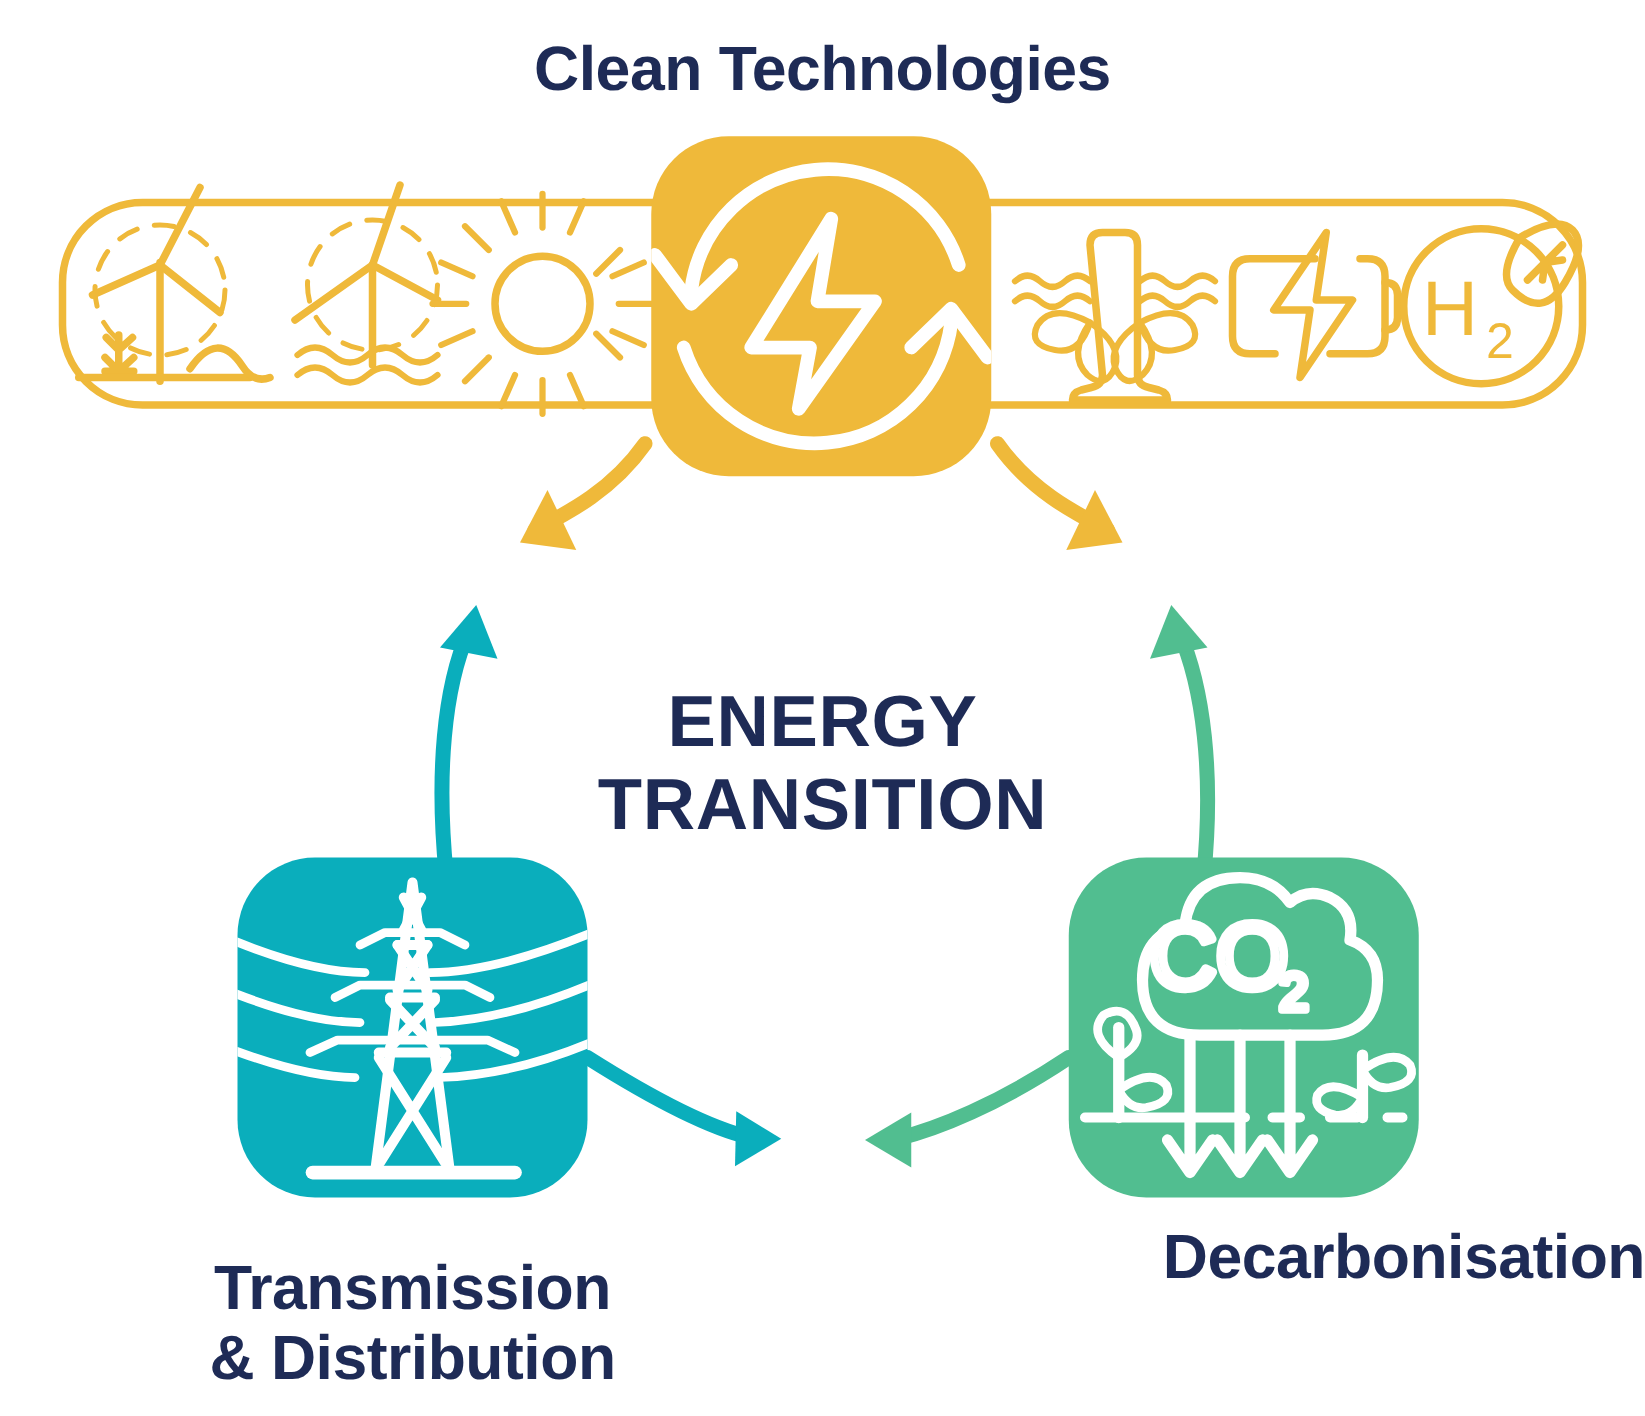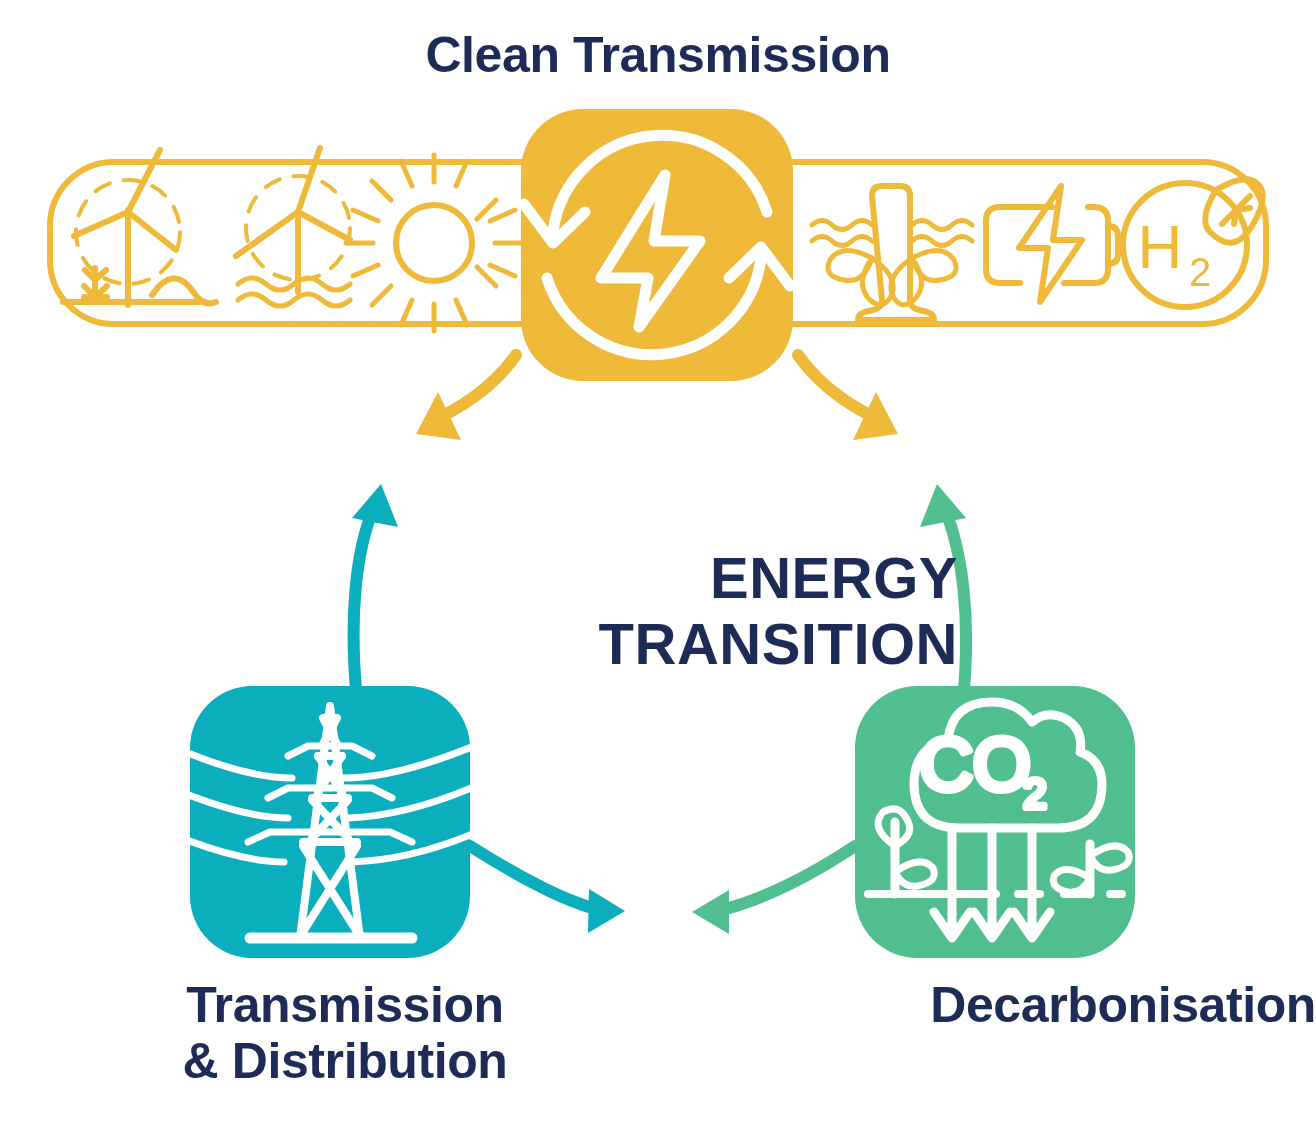--- a/index.html
+++ b/index.html
@@ -45,43 +45,41 @@
     width: 1316px;
     font-size: 50px;
   }
   #center-label {
     left: 358px;
     top: 545px;
     width: 600px;
     font-size: 58px;
     letter-spacing: 0.5px;
     line-height: 1.13;
-    text-align: right;
   }
   #label-transmission {
     left: 0px;
-    top: 977px;
+    top: 1002px;
     width: 660px;
     font-size: 50px;
-    margin-left: 15px;
   }
   #label-decarbonisation {
     left: 656px;
     top: 977px;
     width: 660px;
     font-size: 50px;
     text-align: right;
   }
 </style>
 </head>
 <body>
 
 <div id="stage">
 
-  <div class="txt" id="title-clean-tech">Clean Transmission</div>
+  <div class="txt" id="title-clean-tech">Clean Technologies</div>
 
   <svg class="layer" viewBox="0 0 1316 1133">
 
     <defs>
       <clipPath id="clipTeal">
         <rect x="190" y="686" width="280" height="272" rx="62" ry="62"></rect>
       </clipPath>
       <clipPath id="clipGreen">
         <rect x="855" y="686" width="280" height="272" rx="62" ry="62"></rect>
       </clipPath>

